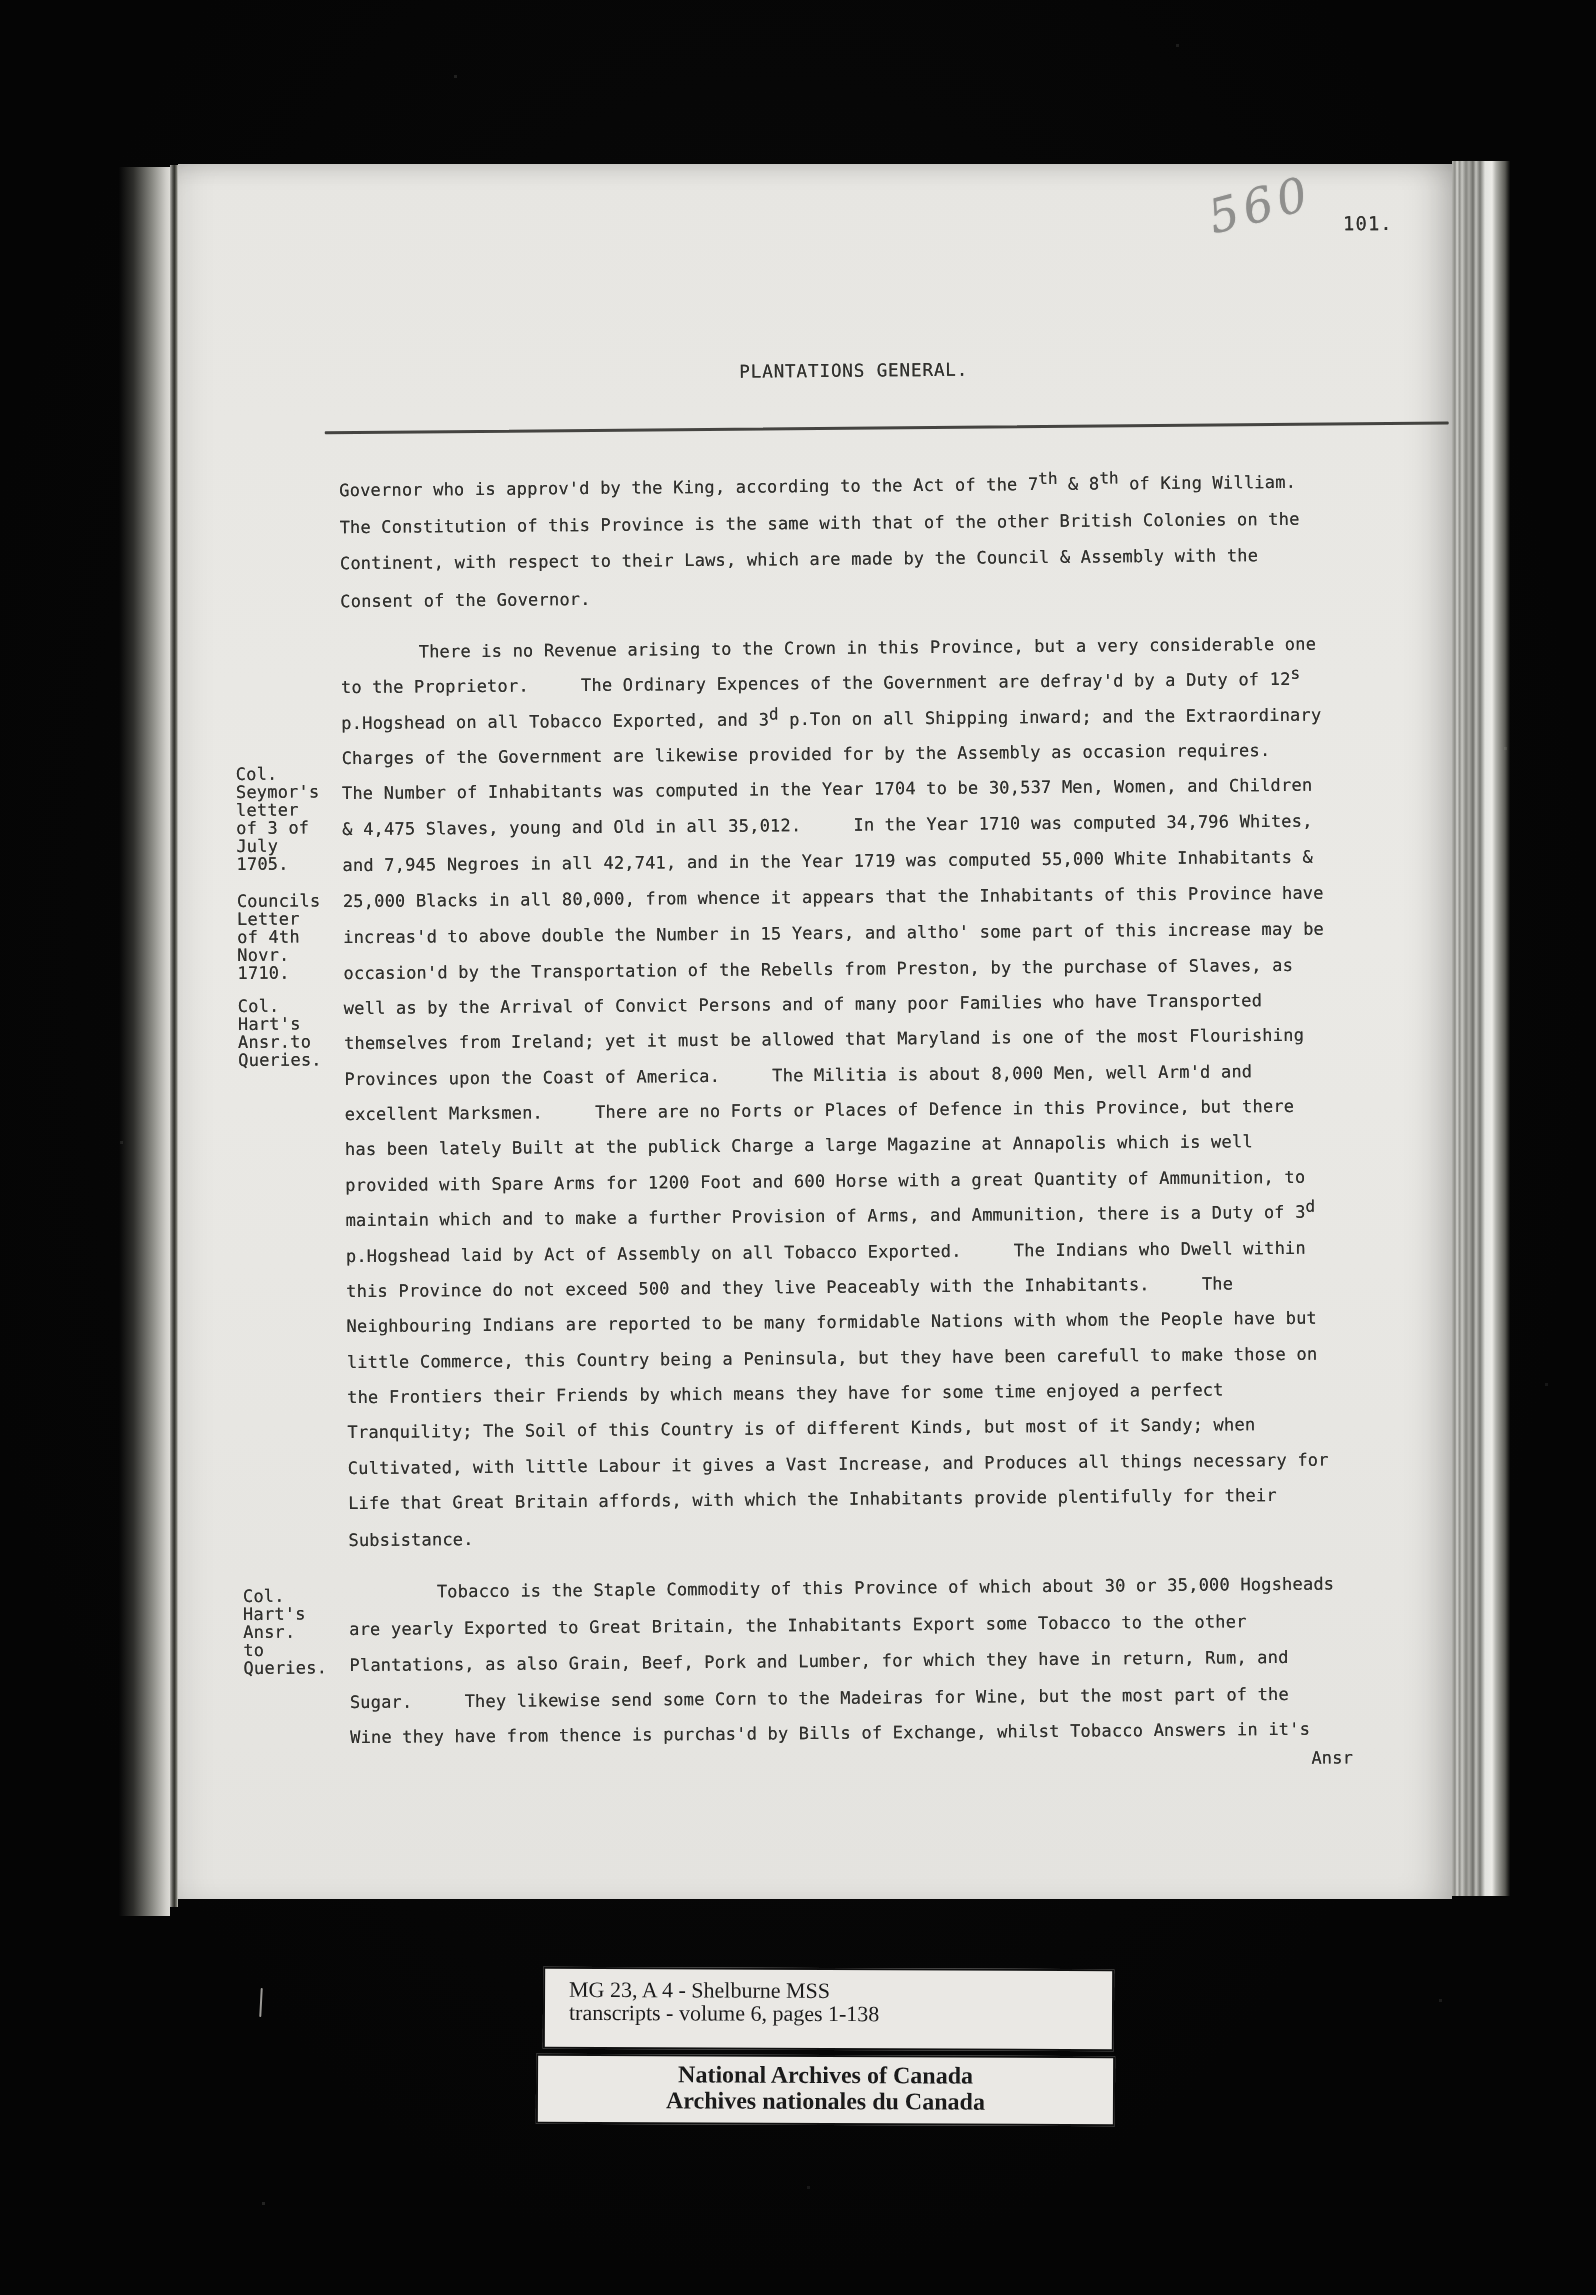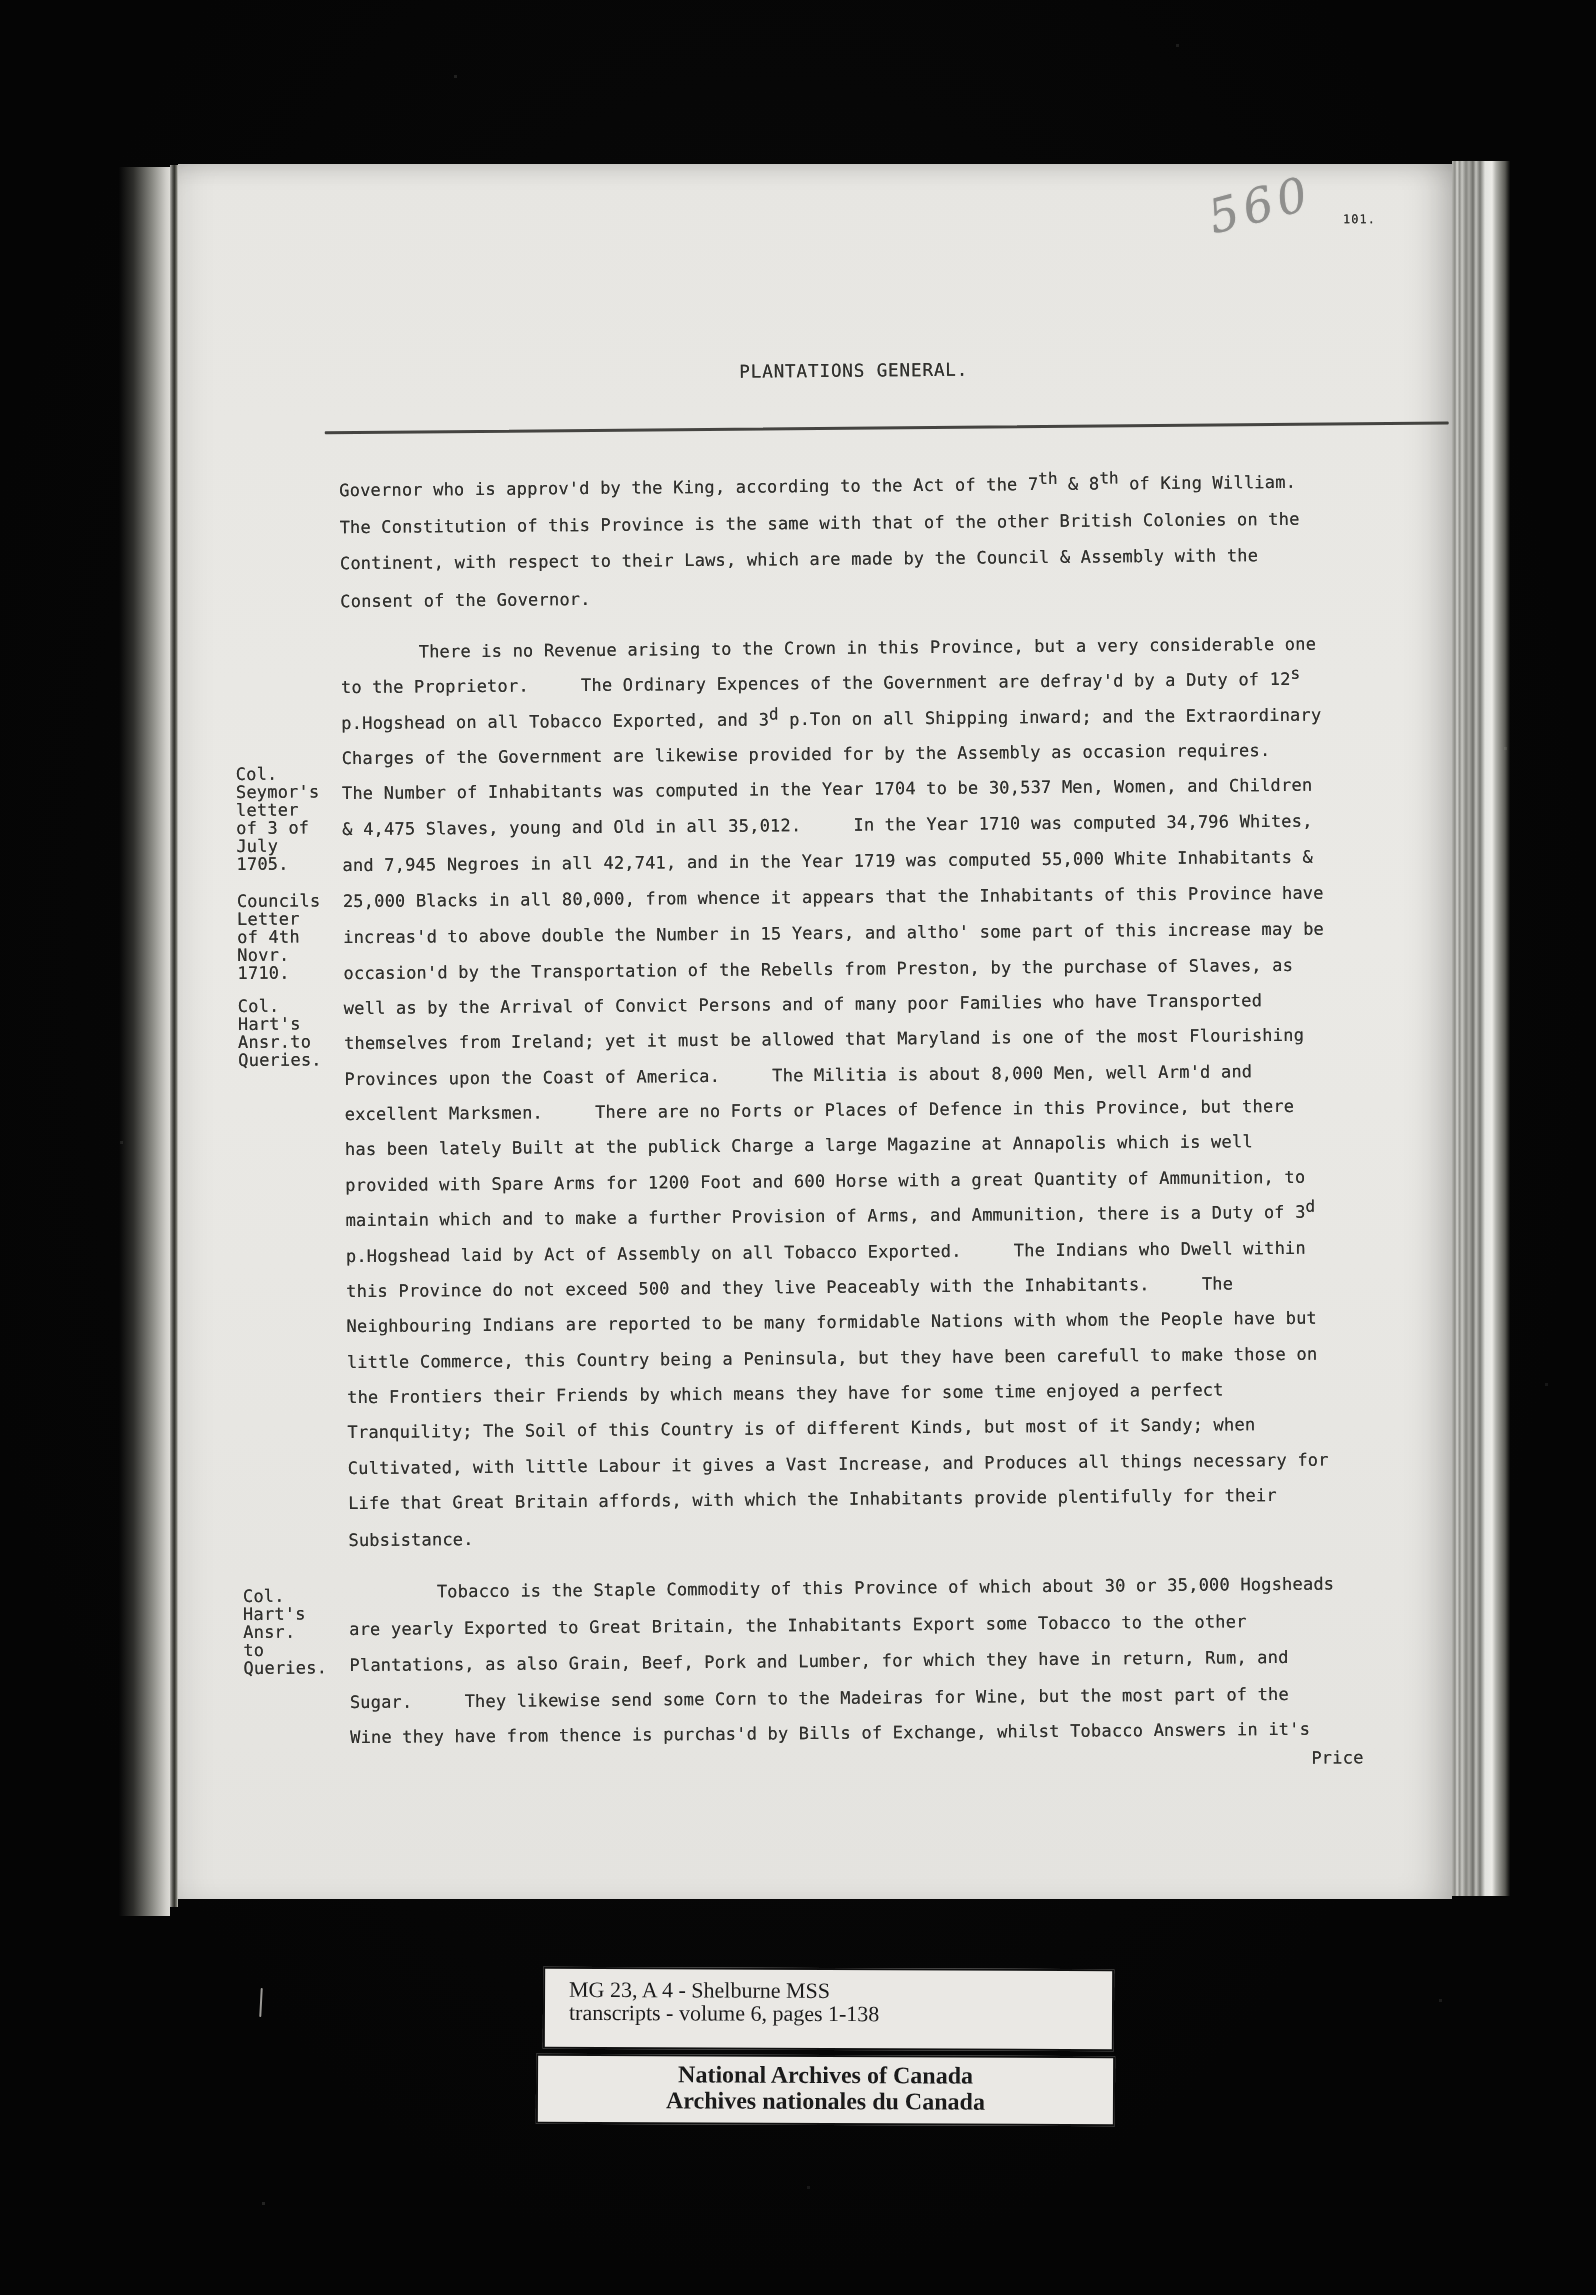--- a/index.html
+++ b/index.html
@@ -18,21 +18,21 @@
                inset 0 21px 28px -21px rgba(0,0,0,.16),
                inset 28px 0 40px -30px rgba(0,0,0,.14);}
   .rot{position:absolute;inset:0;transform:rotate(-0.5deg);transform-origin:50% 50%;}
   .binding{position:absolute;left:1452px;top:161px;width:58px;height:1735px;
     background:linear-gradient(90deg,
       #b5b5b0 0px,#8b8b86 3px,#d3d3cf 5px,#90908b 7.6px,#c7c7c2 10px,#858580 14px,
       #a9a9a4 17px,#6f6f6a 21px,#c2c2bd 24px,#787873 28px,#e2e2de 33px,#ecebe7 40px,
       #b1b1ac 44px,#8a8a84 48px,#5a5a55 53px,#282825 56px,#090909 58px);}
   
   .tw{color:#30302d;text-shadow:0 0 0.6px rgba(48,48,45,.78);}
-  .pagenum{position:absolute;left:1172px;top:53px;font-size:12px;letter-spacing:1px;}
+  .pagenum{position:absolute;left:1172px;top:53px;font-size:19px;letter-spacing:1px;}
   .hand{position:absolute;left:1037px;top:17px;font-family:"DejaVu Serif",serif;
     font-style:italic;font-size:47px;color:#8f8f8d;transform:rotate(-14deg);
     letter-spacing:5px;text-shadow:0 0 1px rgba(120,120,118,.5);}
   .doc-title{position:absolute;left:567px;top:197px;font-size:17.7px;letter-spacing:0.8px;}
   .rule{position:absolute;left:152px;top:263px;width:1124px;height:2.5px;
     background:#2d2d2a;opacity:.88;border-radius:1px;}
   .bl{position:absolute;left:166px;font-size:17px;letter-spacing:0.2px;
       white-space:pre;line-height:20px;}
   .sup{font-size:16px;position:relative;top:-5.6px;letter-spacing:0;}
   .mn{position:absolute;left:60px;font-size:17px;letter-spacing:0.2px;
@@ -124,21 +124,21 @@
       <div class="bl tw" style="top:1290px">Cultivated, with little Labour it gives a Vast Increase, and Produces all things necessary for</div>
       <div class="bl tw" style="top:1325px">Life that Great Britain affords, with which the Inhabitants provide plentifully for their</div>
       <div class="bl tw" style="top:1362px">Subsistance.</div>
 
       <div class="bl tw" style="top:1414px;left:254px">Tobacco is the Staple Commodity of this Province of which about 30 or 35,000 Hogsheads</div>
       <div class="bl tw" style="top:1451px">are yearly Exported to Great Britain, the Inhabitants Export some Tobacco to the other</div>
       <div class="bl tw" style="top:1487px">Plantations, as also Grain, Beef, Pork and Lumber, for which they have in return, Rum, and</div>
       <div class="bl tw" style="top:1524px">Sugar.     They likewise send some Corn to the Madeiras for Wine, but the most part of the</div>
       <div class="bl tw" style="top:1559px">Wine they have from thence is purchas'd by Bills of Exchange, whilst Tobacco Answers in it's</div>
 
-      <div class="catch tw">Price</div>
+      <div class="catch tw">Ansr</div>
     </div>
   </div>
 
   <div class="stamp stamp-ref">
     <div class="l1">MG 23, A 4 - Shelburne MSS</div>
     <div class="l2">transcripts - volume 6, pages 1-138</div>
   </div>
   <div class="stamp stamp-arch">
     <div class="l1">National Archives of Canada</div>
     <div class="l2">Archives nationales du Canada</div>

